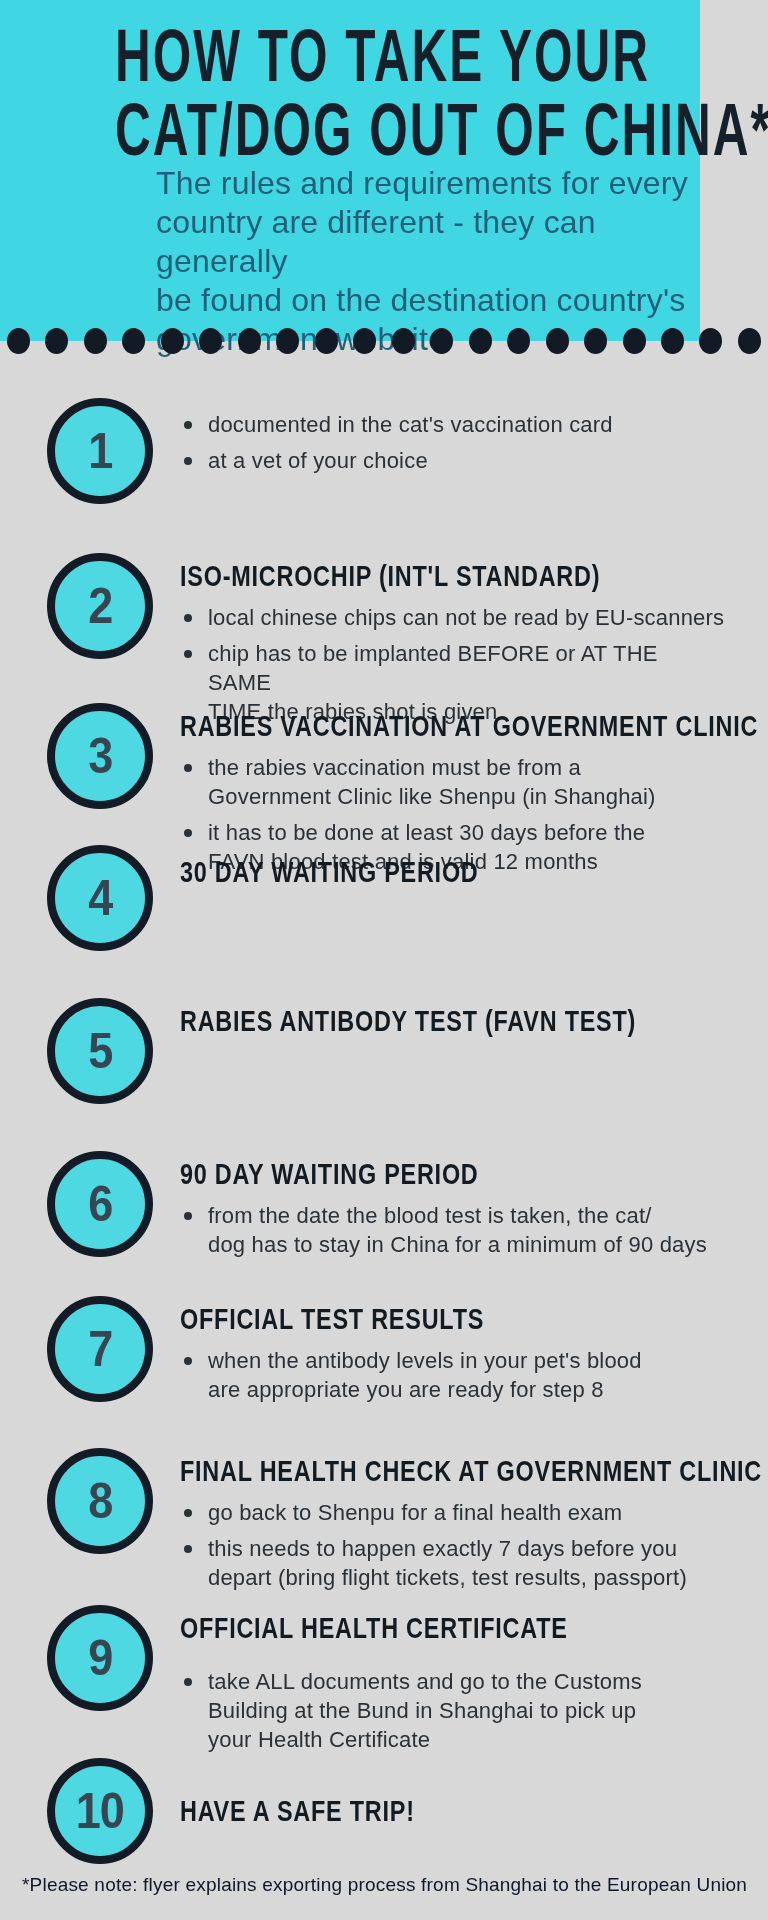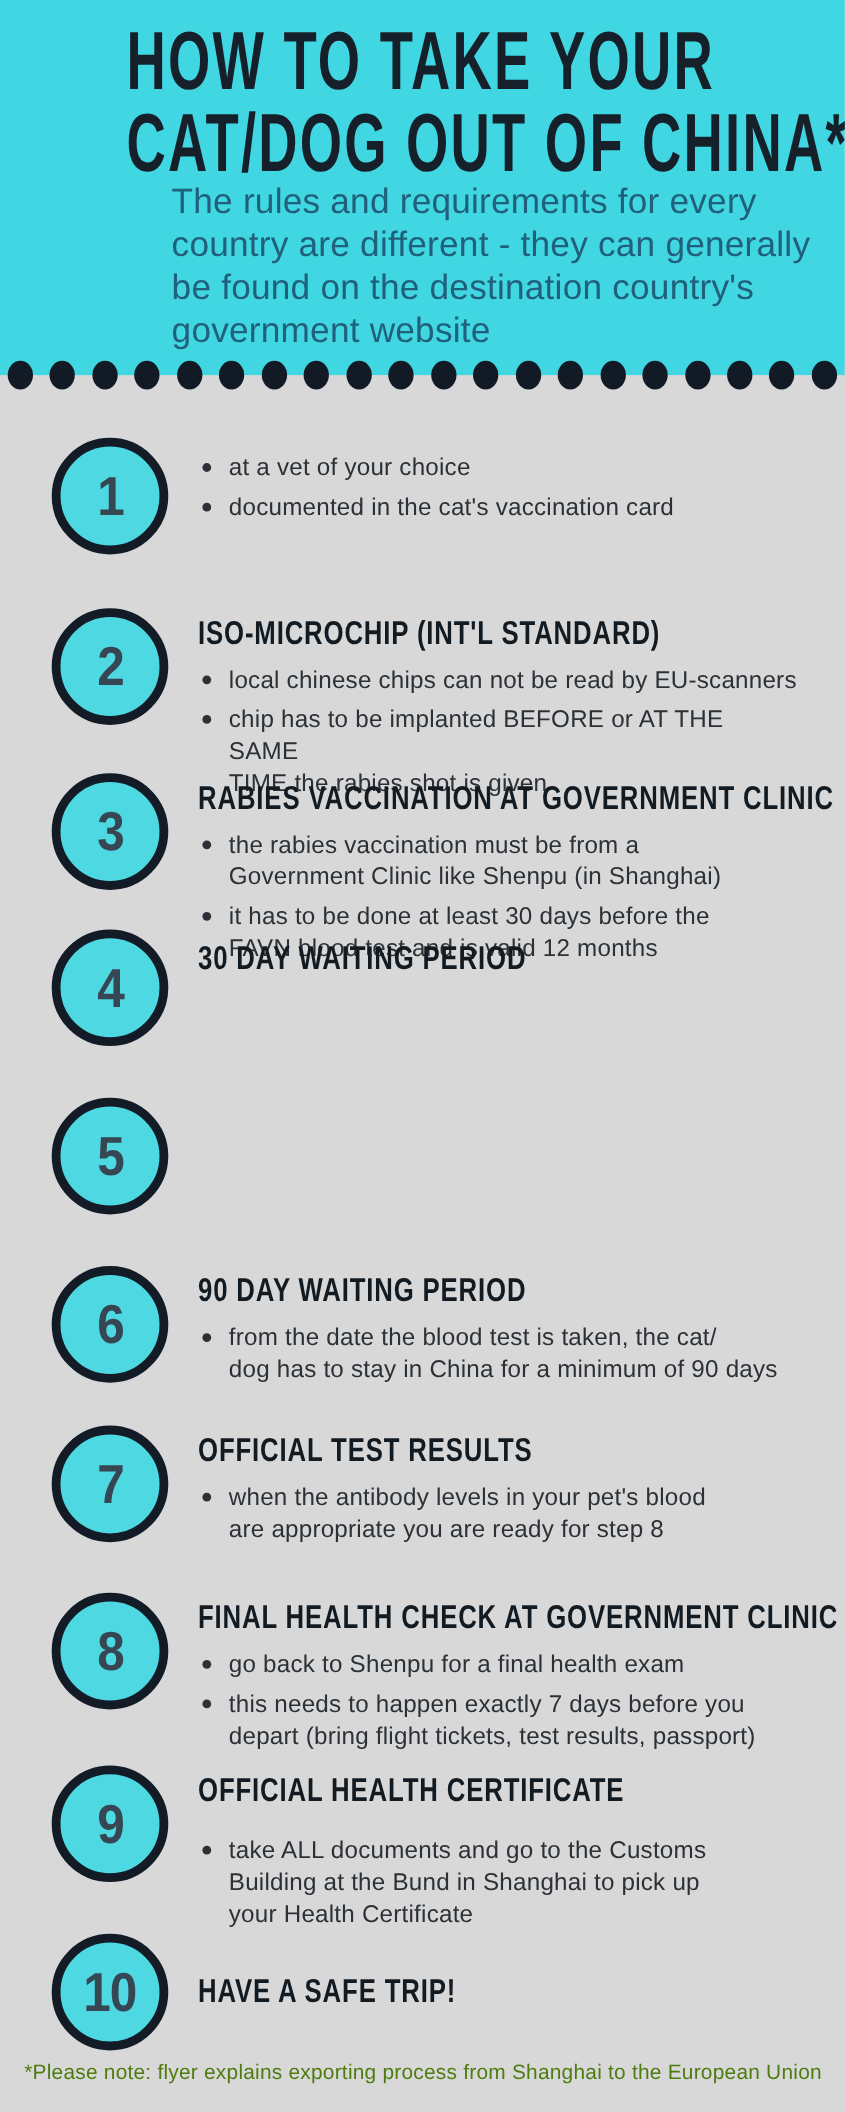--- a/index.html
+++ b/index.html
@@ -4,21 +4,21 @@
 <style>
   html,body{margin:0;padding:0;}
   body{
     width:768px;height:1920px;position:relative;overflow:hidden;
     background:#d8d8d8;
     font-family:"Liberation Sans",sans-serif;
     -webkit-font-smoothing:antialiased;
   }
   
   .header{
-    position:absolute;top:0;left:0;width:768px;height:341px;
+    position:absolute;top:0;left:0;width:700px;height:341px;
     background:#41d7e2;
   }
   .title{
     position:absolute;left:115px;top:18px;
     color:#16202b;font-weight:bold;line-height:74px;
     font-size:75px;letter-spacing:3px;white-space:nowrap;
   }
   .title .tline{display:inline-block;transform:scaleX(0.66);transform-origin:0 50%;}
   .subtitle{
     position:absolute;left:156px;top:164px;
@@ -62,21 +62,21 @@
     width:8px;height:8px;border-radius:50%;background:#2b3136;
   }
   .s1{top:398px}.s2{top:553px}.s3{top:703px}.s4{top:845px}.s5{top:998px}
   .s6{top:1151px}.s7{top:1296px}.s8{top:1448px}.s9{top:1605px}.s10{top:1758px}
   .s4 .circle,.s10 .circle{align-self:flex-start;}
   .s4 .stext,.s10 .stext{align-self:center;}
   .s9 ul{margin-top:20px;}
   
   .footnote{
     position:absolute;left:22px;top:1874px;width:740px;
-    font-size:19px;color:#4d7c0f;letter-spacing:0.2px;
+    font-size:19px;color:#0f172a;letter-spacing:0.2px;
   }
 </style>
 </head>
 <body>
 
 <div class="header">
   <div class="title">
     <span class="tline">HOW TO TAKE YOUR</span><br>
     <span class="tline">CAT/DOG OUT OF CHINA*</span>
   </div>
@@ -108,22 +108,22 @@
     <i></i>
     <i></i>
 </div>
 
 <div class="step s1">
   <div class="circle">
       <span class="num">1</span>
     </div>
   <div class="stext">
     <ul>
+      <li>documented in the cat's vaccination card</li>
       <li>at a vet of your choice</li>
-      <li>documented in the cat's vaccination card</li>
     </ul>
   </div>
 </div>
 
 <div class="step s2">
   <div class="circle">
       <span class="num">2</span>
     </div>
   <div class="stext">
     <div class="shead"><span class="cond">ISO-MICROCHIP (INT'L STANDARD)</span></div>
@@ -157,20 +157,21 @@
   <div class="stext" style="height:90px;display:flex;">
     <div class="shead"><span class="cond">30 DAY WAITING PERIOD</span></div>
   </div>
 </div>
 
 <div class="step s5">
   <div class="circle">
       <span class="num">5</span>
     </div>
   <div class="stext">
+    <div class="shead"><span class="cond">RABIES ANTIBODY TEST (FAVN TEST)</span></div>
   </div>
 </div>
 
 <div class="step s6">
   <div class="circle">
       <span class="num">6</span>
     </div>
   <div class="stext">
     <div class="shead"><span class="cond">90 DAY WAITING PERIOD</span></div>
     <ul>

